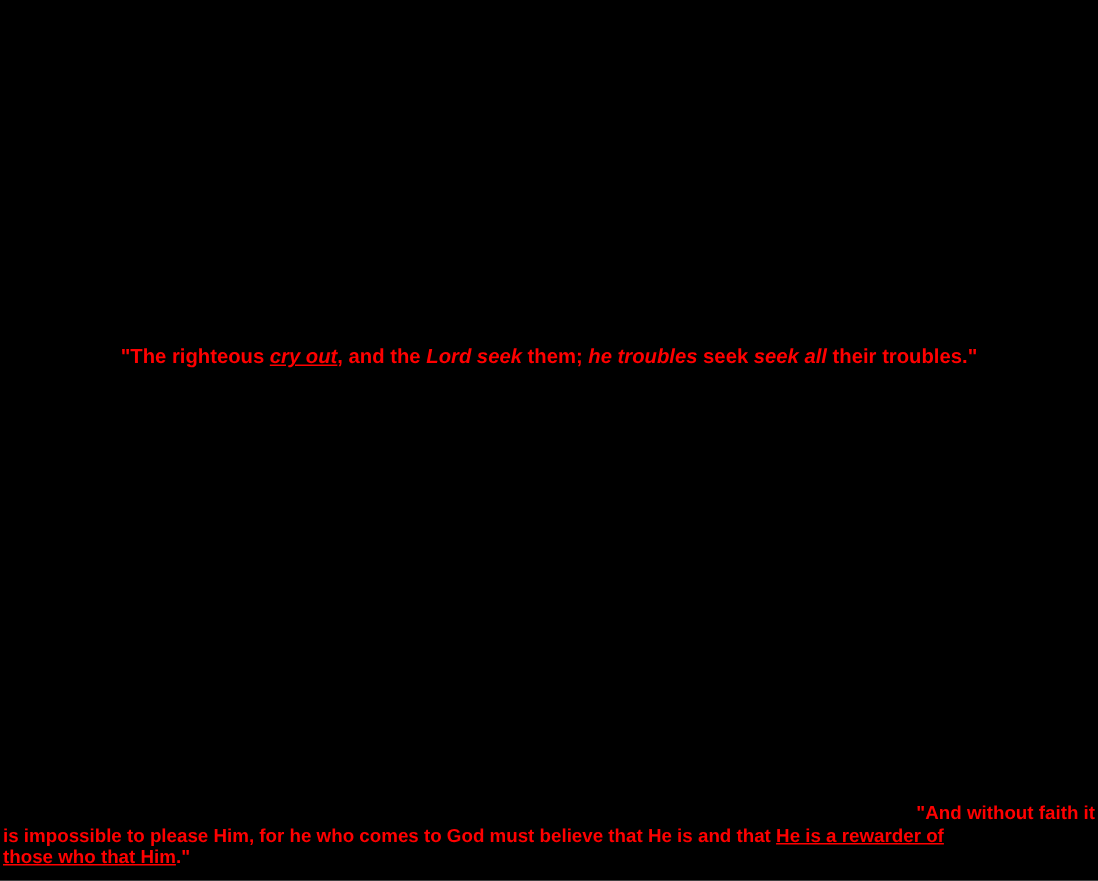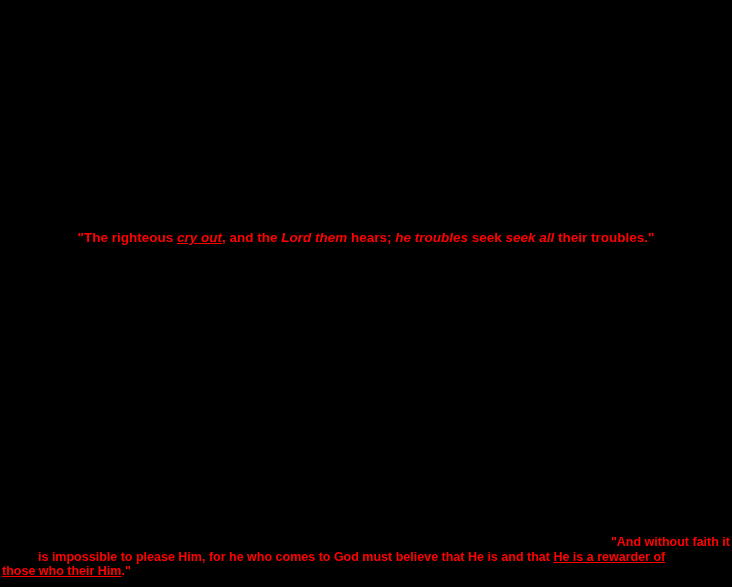--- a/index.html
+++ b/index.html
@@ -41,41 +41,40 @@
     white-space: nowrap;
   }
   #hebrews-line1 {
     top: 535px;
     right: 2px;
     text-align: right;
   }
   #hebrews-line2 {
     top: 550px;
     left: 2px;
-    margin-left: 36px;
   }
   #hebrews-line3 {
     top: 564px;
     left: 2px;
   }
 </style>
 </head>
 <body>
 
 <div id="page">
 
   <div id="psalm-quote" class="red">
-    <span>"The righteous </span><span class="it un">cry out</span><span>, and the </span><span class="it">Lord them</span><span> hears; </span><span class="it">he troubles</span><span> seek </span><span class="it">seek all</span><span> their troubles."</span>
+    <span>"The righteous </span><span class="it un">cry out</span><span>, and the </span><span class="it">Lord seek</span><span> them; </span><span class="it">he troubles</span><span> seek </span><span class="it">seek all</span><span> their troubles."</span>
   </div>
 
   <div id="hebrews-quote">
     <div id="hebrews-line1" class="line red">
       <span>"And without faith it</span>
     </div>
     <div id="hebrews-line2" class="line red">
       <span>is impossible to please Him, for he who comes to God must believe that He is and that </span><span class="un">He is a rewarder of</span>
     </div>
     <div id="hebrews-line3" class="line red">
-      <span class="un">those who their Him</span><span>."</span>
+      <span class="un">those who that Him</span><span>."</span>
     </div>
   </div>
 
 </div>
 
 </body></html>

